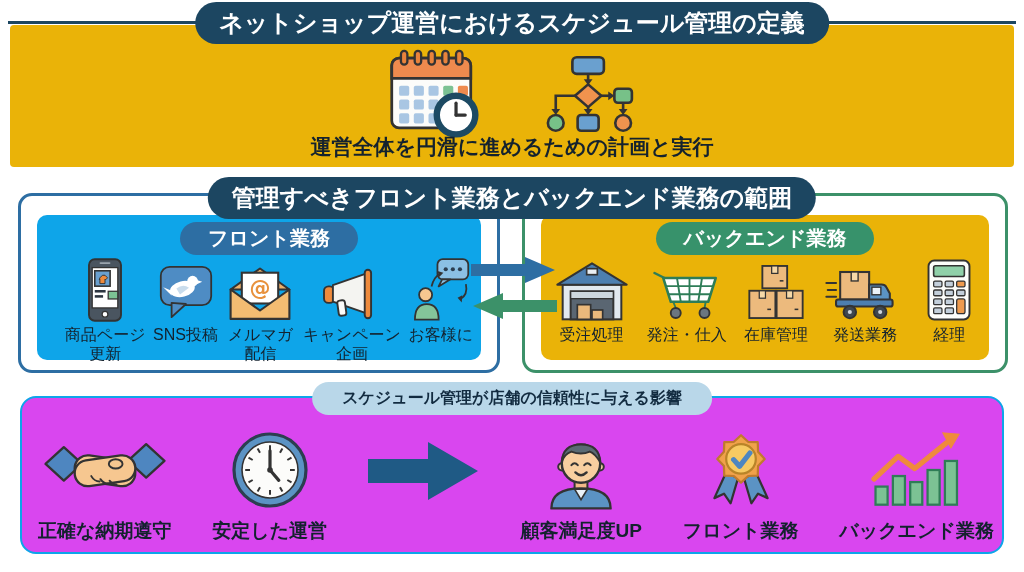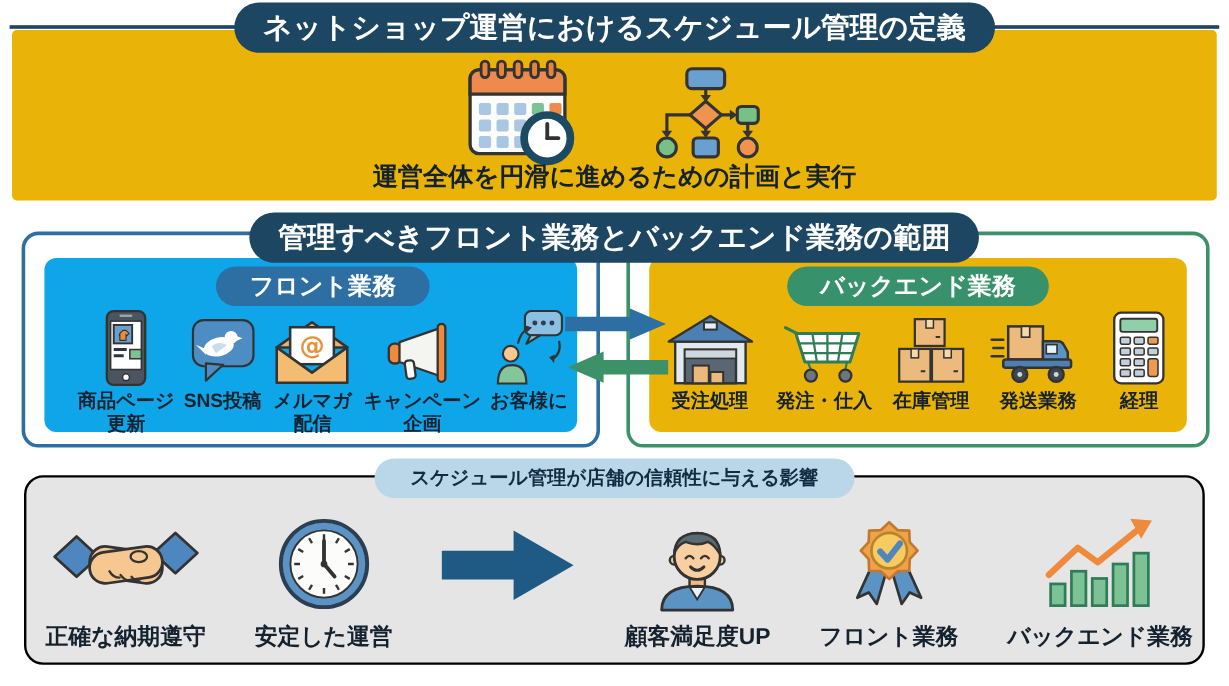--- a/index.html
+++ b/index.html
@@ -32,31 +32,31 @@
   .scope-inner{position:absolute;left:16px;right:16px;top:19px;bottom:10px;
                border-radius:10px;}
   #front-inner{background:#0ea5e9;padding-left:20px;}
   #back-inner{background:#eab308;}
   .front .sub-pill{background:#2d6ea3;}
   .back .sub-pill{background:#37926b;}
   .items{display:flex;justify-content:space-around;align-items:flex-start;
          margin-top:5px;padding:0 4px;}
   .item{display:flex;flex-direction:column;align-items:center;}
   .item .ic{height:62px;display:flex;align-items:flex-end;justify-content:center;}
-  .ilabel{margin-top:4px;font-size:16px;font-weight:bold;color:#14222e;
+  .ilabel{margin-top:4px;font-size:16px;font-weight:normal;color:#14222e;
           text-align:center;white-space:pre-line;line-height:1.18;}
   .xarrow{position:absolute;z-index:5;}
   #arrow-right{left:471px;top:256px;}
   #arrow-left{left:471px;top:292px;}
 
   
   #impact-pill{top:382px;background:#b9d7e9;color:#122b40;font-size:16px;
                padding:6px 30px;border-radius:23px;z-index:6;}
   #impact-box{position:absolute;left:20px;top:396px;width:984px;height:158px;
-              background:#e5e5e5;border:2px solid #000000;border-radius:16px;
+              background:#d946ef;border:2px solid #0ea5e9;border-radius:16px;
               box-sizing:border-box;}
   .impact-row{position:absolute;left:16px;right:8px;top:26px;bottom:6px;
               display:flex;align-items:center;justify-content:space-between;}
   .impact-item{display:flex;flex-direction:column;align-items:center;}
   .impact-item .ic{height:86px;display:flex;align-items:center;justify-content:center;}
   .impact-label{margin-top:5px;font-size:19px;font-weight:bold;color:#14222e;
                 white-space:nowrap;}
 </style>
 </head>
 <body>

